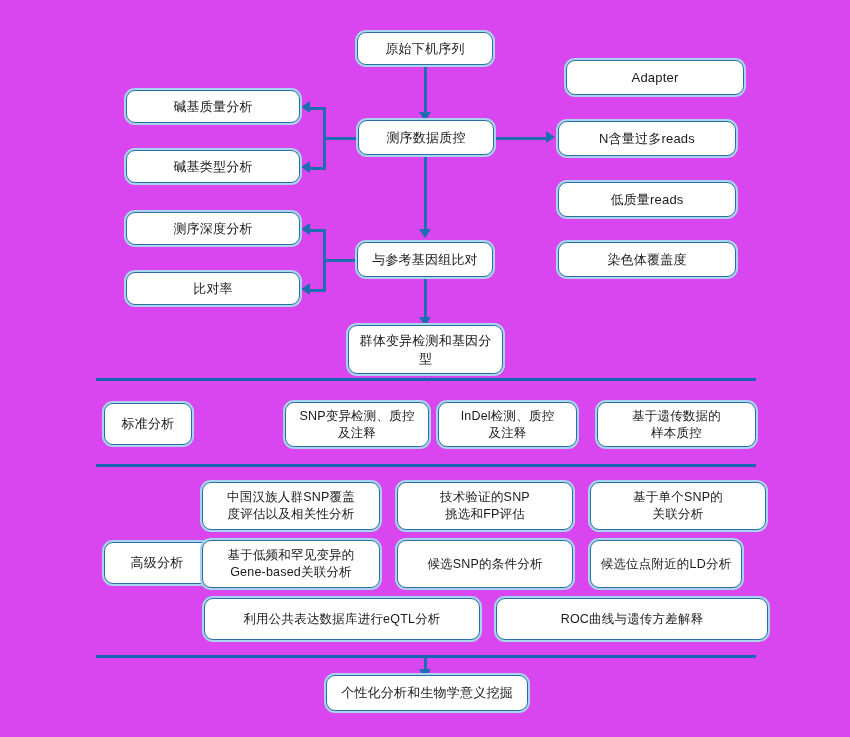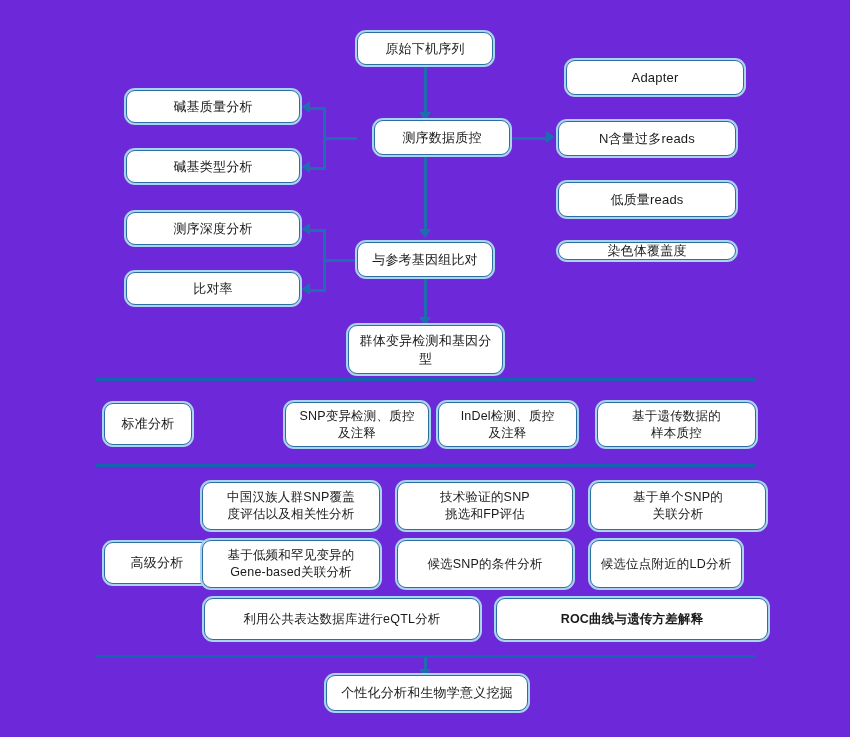--- a/index.html
+++ b/index.html
@@ -8,21 +8,21 @@
     padding: 0;
     background: #ffffff;
   }
   body {
     font-family: "Liberation Sans", "DejaVu Sans", sans-serif;
   }
   #canvas {
     position: relative;
     width: 850px;
     height: 737px;
-    background: #6d28d9;
+    background: #d946ef;
     overflow: hidden;
   }
   
   .node {
     position: absolute;
     box-sizing: border-box;
     border: 1px solid #2e6da4;
     border-radius: 9px;
     background: #ffffff;
     box-shadow: 0 0 0 2px #a8d4ee;
@@ -112,33 +112,33 @@
   <div class="arrow-left" style="left:301px; top:283px;"></div>
 
   <div class="line-v" style="left:424px; top:278px; height:46px;"></div>
   <div class="arrow-down" style="left:419px; top:317px;"></div>
 
   <div class="line-v" style="left:424px; top:360px; height:16px;"></div>
   <div class="arrow-down" style="left:419px; top:368px;"></div>
 
   <div class="node" style="left:357px; top:32px; width:136px; height:33px;">原始下机序列</div>
 
-  <div class="node" style="left:374px; top:120px; width:136px; height:35px;">测序数据质控</div>
+  <div class="node" style="left:358px; top:120px; width:136px; height:35px;">测序数据质控</div>
 
   <div class="node" style="left:126px; top:90px; width:174px; height:33px;">碱基质量分析</div>
 
   <div class="node" style="left:126px; top:150px; width:174px; height:33px;">碱基类型分析</div>
 
   <div class="node" style="left:558px; top:60px; width:178px; height:35px;margin-left:8px;">Adapter</div>
 
   <div class="node" style="left:558px; top:121px; width:178px; height:35px;">N含量过多reads</div>
 
   <div class="node" style="left:558px; top:182px; width:178px; height:35px;">低质量reads</div>
 
-  <div class="node" style="left:558px; top:242px; width:178px; height:18px;">染色体覆盖度</div>
+  <div class="node" style="left:558px; top:242px; width:178px; height:35px;">染色体覆盖度</div>
 
   <div class="node" style="left:357px; top:242px; width:136px; height:35px;">与参考基因组比对</div>
 
   <div class="node" style="left:126px; top:212px; width:174px; height:33px;">测序深度分析</div>
 
   <div class="node" style="left:126px; top:272px; width:174px; height:33px;">比对率</div>
 
   <div class="node" style="left:348px; top:325px; width:155px; height:49px;">群体变异检测和基因分型</div>
 
   <div class="sep" style="left:96px; top:378px; width:660px;"></div>
@@ -169,21 +169,21 @@
 
   <div class="node small" style="left:202px; top:540px; width:178px; height:48px; white-space:pre-line;">基于低频和罕见变异的
 Gene-based关联分析</div>
 
   <div class="node small" style="left:397px; top:540px; width:176px; height:48px; white-space:pre-line;">候选SNP的条件分析</div>
 
   <div class="node small" style="left:590px; top:540px; width:152px; height:48px; white-space:pre-line;">候选位点附近的LD分析</div>
 
   <div class="node small" style="left:204px; top:598px; width:276px; height:42px;">利用公共表达数据库进行eQTL分析</div>
 
-  <div class="node small" style="left:496px; top:598px; width:272px; height:42px;font-weight:bold;">ROC曲线与遗传方差解释</div>
+  <div class="node small" style="left:496px; top:598px; width:272px; height:42px;">ROC曲线与遗传方差解释</div>
 
   <div class="sep" style="left:96px; top:655px; width:660px;"></div>
 
   <div class="line-v" style="left:424px; top:657px; height:18px;"></div>
   <div class="arrow-down" style="left:419px; top:669px;"></div>
 
   <div class="node" style="left:326px; top:675px; width:202px; height:36px;">个性化分析和生物学意义挖掘</div>
 
 </div>
 

